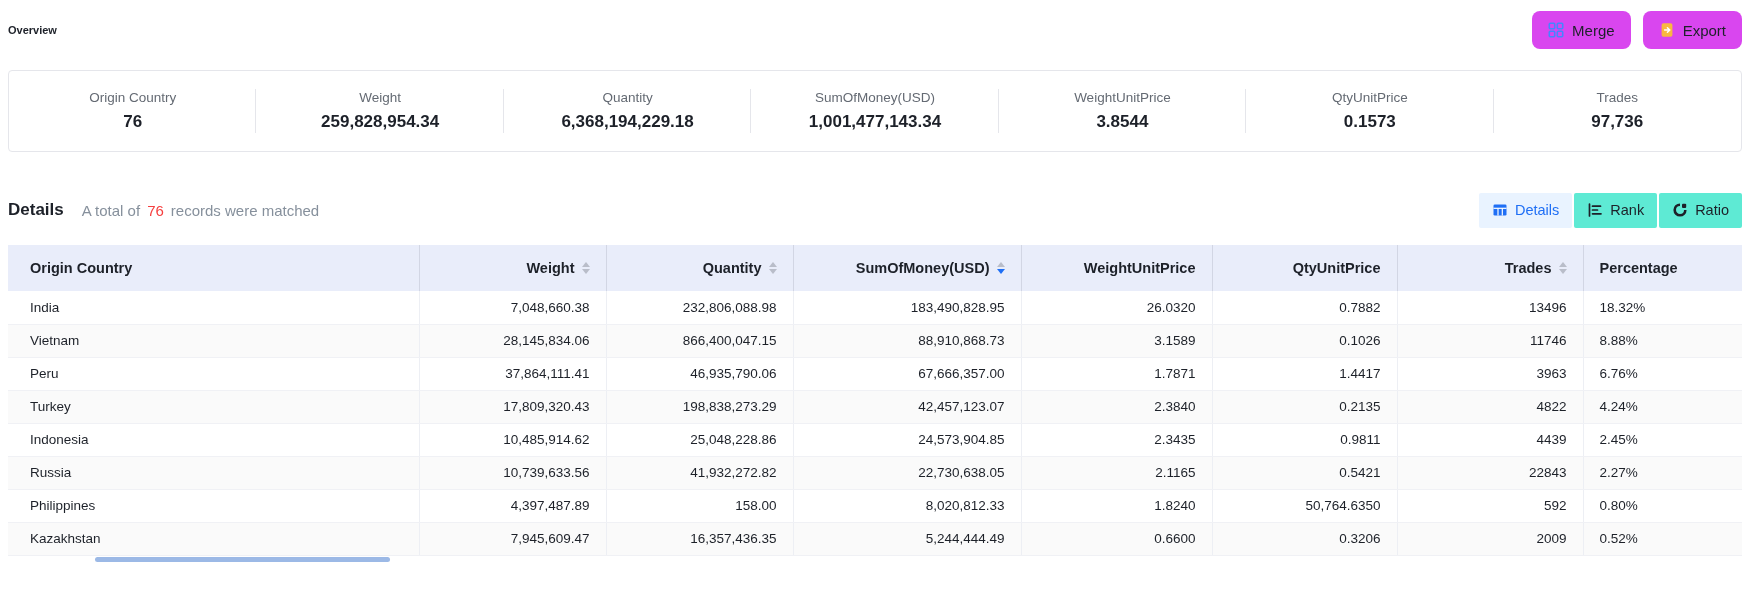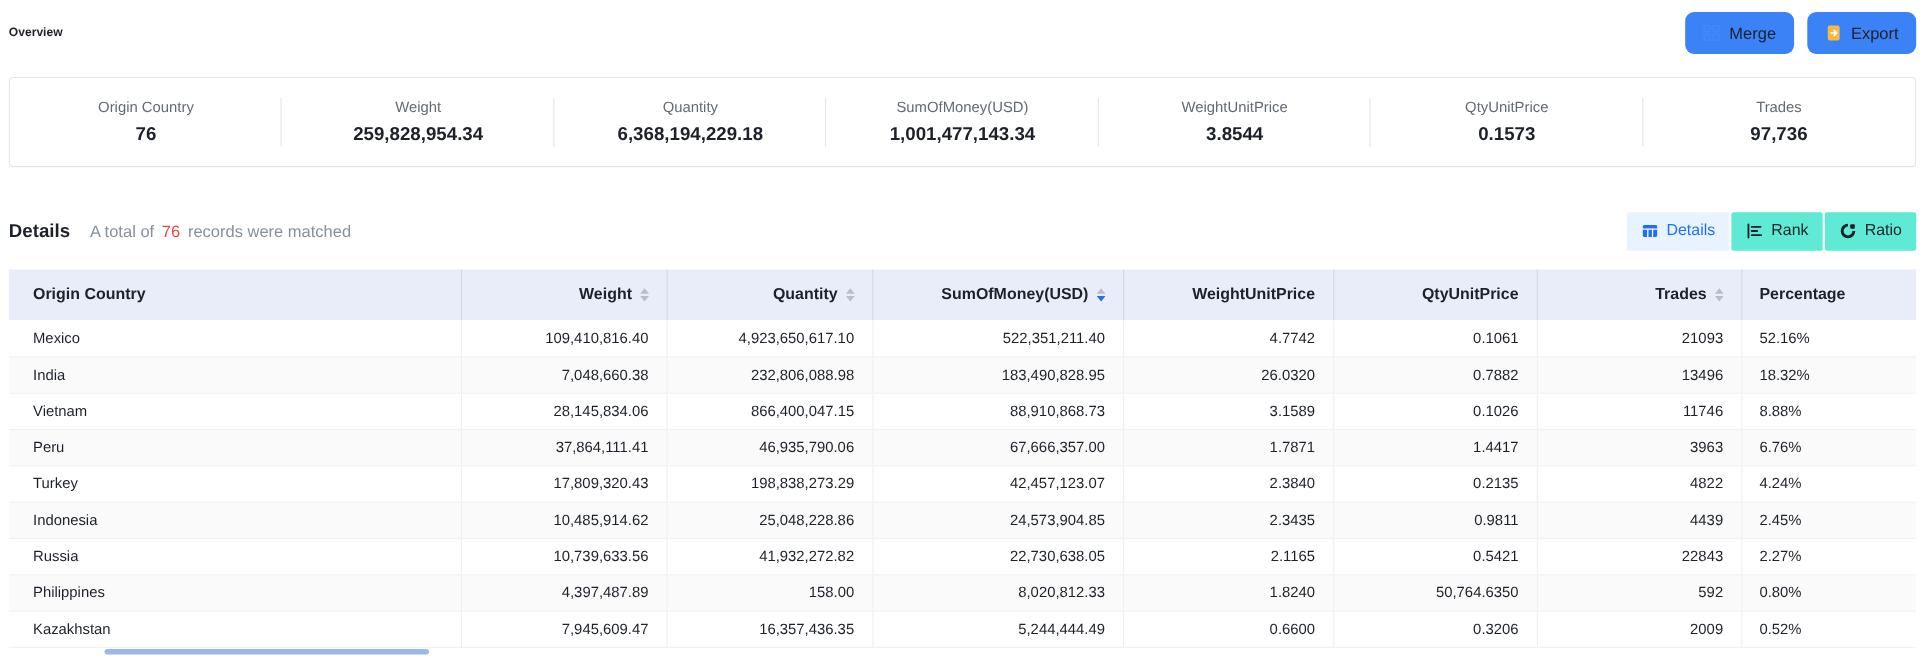--- a/index.html
+++ b/index.html
@@ -5,21 +5,21 @@
   * { margin:0; padding:0; box-sizing:border-box; }
   html,body { width:1750px; height:609px; background:#fff; overflow:hidden; }
   body { font-family:"Liberation Sans","DejaVu Sans",sans-serif; color:#1d2129; }
   .page { padding:0 8px; width:1750px; }
 
   
   .topbar { display:flex; justify-content:space-between; align-items:center; padding-top:10px; height:50px; }
   .page-title { font-size:11px; font-weight:700; color:#1d2129; }
   .topbar-actions { display:flex; gap:12px; }
   .btn { display:flex; align-items:center; gap:8px; height:38px; padding:0 16px; border:none;
-         background:#3b82f6; border-radius:8px; font-size:15px; color:#1d2129; cursor:pointer;
+         background:#d946ef; border-radius:8px; font-size:15px; color:#1d2129; cursor:pointer;
          font-family:inherit; }
   .btn svg { display:block; }
 
   
   .summary-card { margin-top:20px; height:82px; border:1px solid #e5e6eb; border-radius:4px;
                   display:flex; align-items:center; }
   .stat { flex:1; display:flex; flex-direction:column; align-items:center; justify-content:center;
           gap:7px; position:relative; height:100%; }
   .stat:not(:last-child)::after { content:''; position:absolute; right:0; top:50%;
           transform:translateY(-50%); width:1px; height:44px; background:#e5e6eb; }
@@ -245,30 +245,20 @@
             </th>
             <th>
               <div class="th-inner align-left">
                 <span>Percentage</span>
               </div>
             </th>
           </tr>
         </thead>
       <tbody id="table-body">
           <tr>
-            <td class="align-left first">Mexico</td>
-            <td class="align-right">109,410,816.40</td>
-            <td class="align-right">4,923,650,617.10</td>
-            <td class="align-right">522,351,211.40</td>
-            <td class="align-right">4.7742</td>
-            <td class="align-right">0.1061</td>
-            <td class="align-right">21093</td>
-            <td class="align-left">52.16%</td>
-          </tr>
-          <tr>
             <td class="align-left first">India</td>
             <td class="align-right">7,048,660.38</td>
             <td class="align-right">232,806,088.98</td>
             <td class="align-right">183,490,828.95</td>
             <td class="align-right">26.0320</td>
             <td class="align-right">0.7882</td>
             <td class="align-right">13496</td>
             <td class="align-left">18.32%</td>
           </tr>
           <tr>

